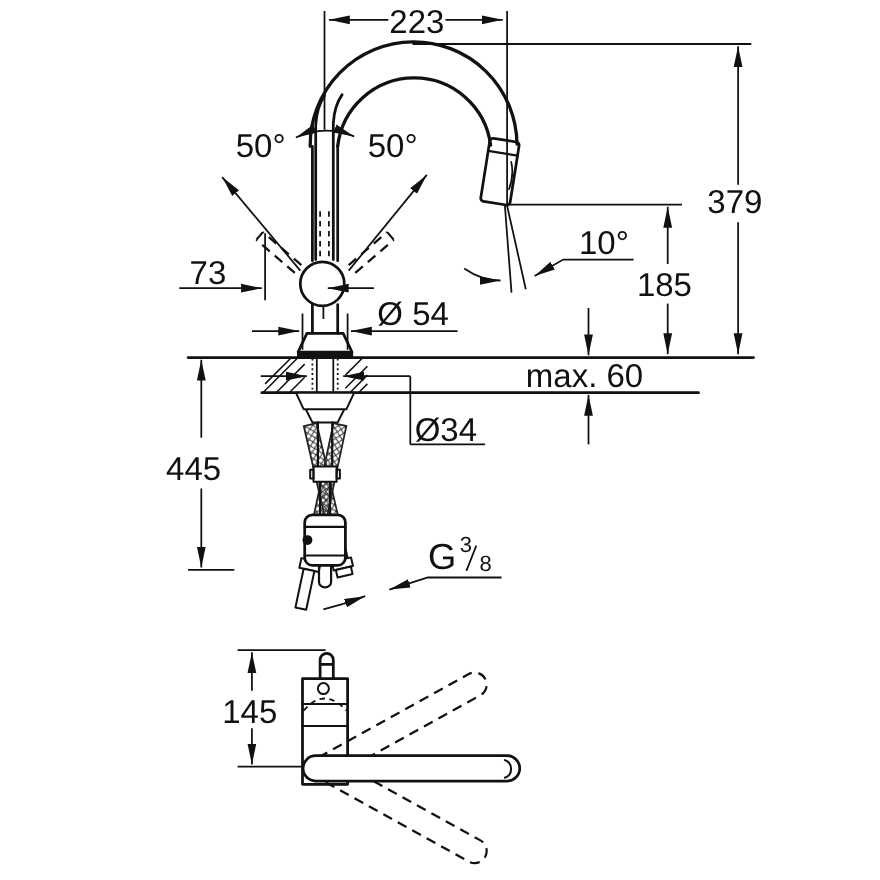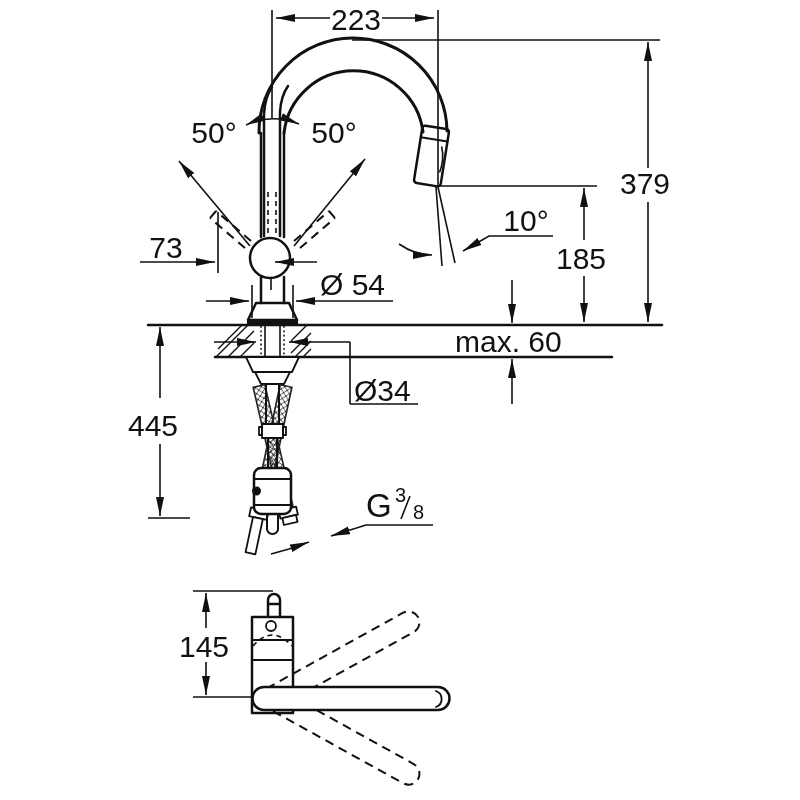--- a/index.html
+++ b/index.html
@@ -1,16 +1,16 @@
 <!DOCTYPE html>
 <html><head>
 <meta charset="utf-8">
 <style>
   html,body{margin:0;padding:0;background:#ffffff;}
-  .stage{width:636px;height:800px;background:#fff;position:relative;font-family:"Liberation Sans",sans-serif;}
+  .stage{width:636px;height:800px;background:#fff;position:relative;font-family:"Liberation Sans",sans-serif;padding-left:23px;}
   svg{display:block;}
   .obj{fill:none;stroke:#111;stroke-width:2.5;stroke-linecap:round;stroke-linejoin:round;}
   .thick{stroke-width:3;}
   .thin{stroke-width:1.8;}
   .dim{fill:none;stroke:#111;stroke-width:1.6;stroke-linecap:butt;}
   .w2{stroke-width:2;}
   .dash{stroke-dasharray:9,6;}
   .dashsm{stroke-dasharray:5,4;}
   .dot{stroke-dasharray:1.8,2.6;}
   .hatch{fill:none;stroke:#111;stroke-width:1.4;}

